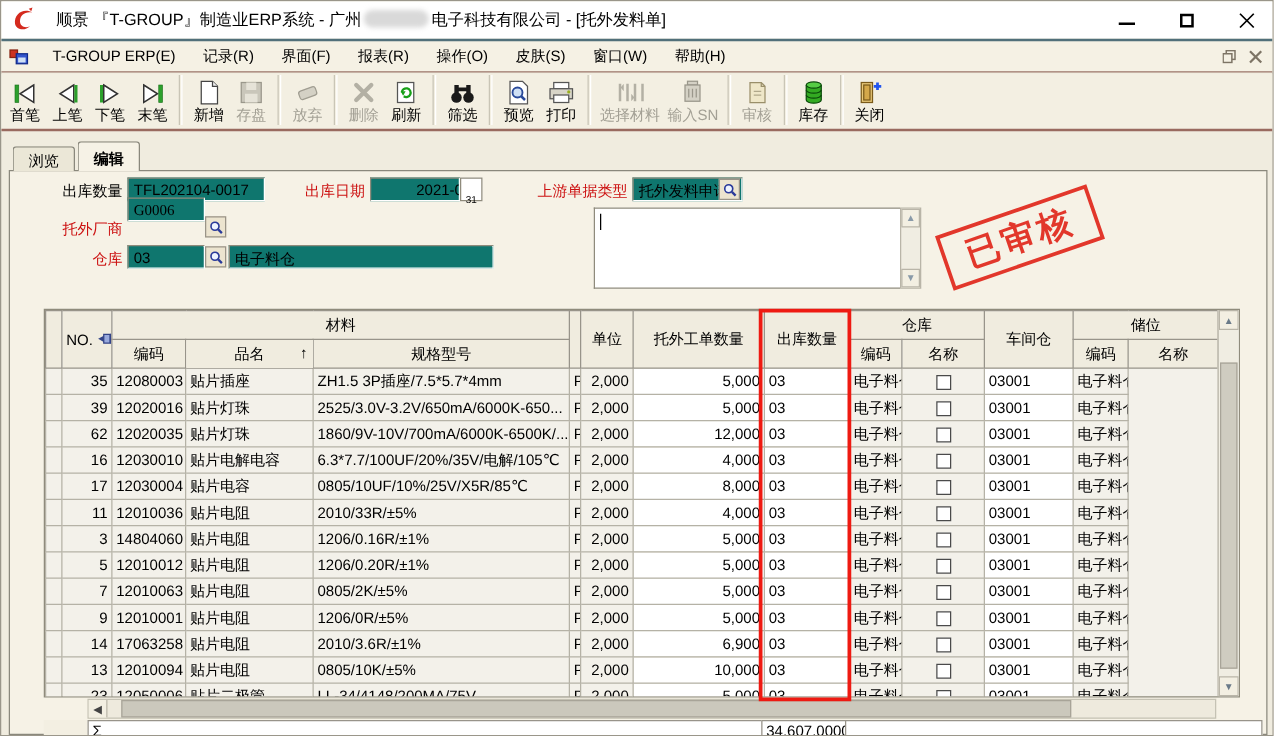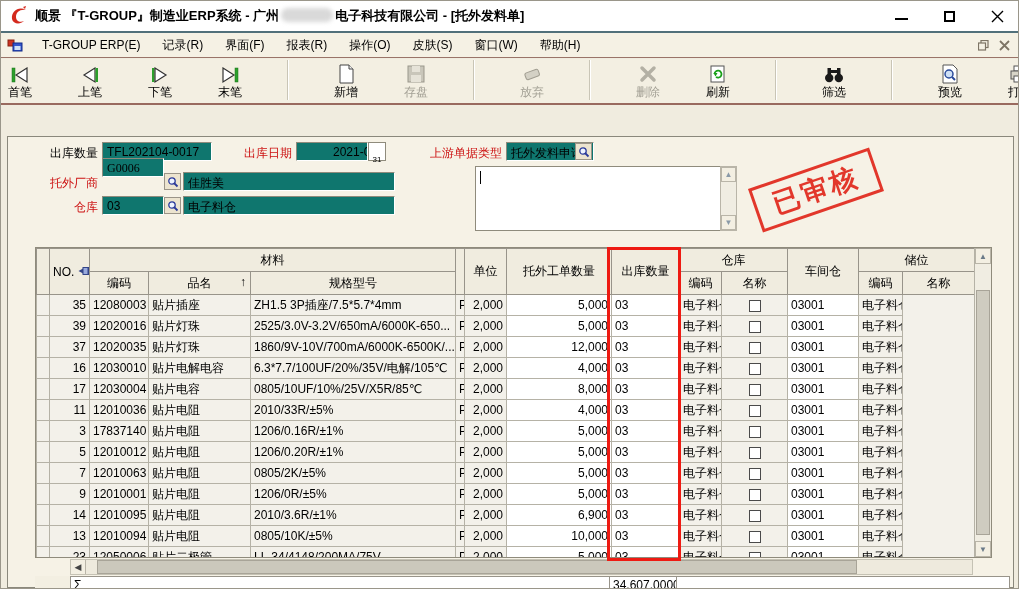--- a/index.html
+++ b/index.html
@@ -6,38 +6,38 @@
   html,body { width:1019px; height:589px; }
   .app {
     position:relative; width:1019px; height:589px; overflow:hidden;
     background:#f0ecdf; color:#000;
     font-family:"Liberation Sans","DejaVu Sans",sans-serif; font-size:12px;
     border:1px solid #9a968a;
   }
   
   .titlebar { position:absolute; left:0; top:0; width:100%; height:30px; background:#ffffff;
     display:flex; align-items:center; padding-left:8px; }
-  .titlebar .title { font-size:13px; font-weight:bold; margin-left:6px; white-space:nowrap; }
+  .titlebar .title { font-size:13px; font-weight:normal; margin-left:16px; white-space:nowrap; }
   .redacted { display:inline-block; width:52px; height:14px; background:#d9d9d9;
     border-radius:7px; filter:blur(2px); vertical-align:-2px; margin:0 2px; }
   .win-controls { position:absolute; right:14px; top:0; height:30px; display:flex; gap:34px; align-items:center; }
   .wbtn { width:14px; height:14px; display:flex; align-items:center; justify-content:center; }
   .wmin { width:13px; border-bottom:2px solid #000; height:8px; }
   .wmax { width:11px; height:11px; border:2px solid #000; }
   
   .menubar { position:absolute; left:0; top:30px; width:100%; height:27px; background:#f5f1e4;
     border-top:2px solid #51707a; border-bottom:1px solid #9a7468;
     display:flex; align-items:center; padding:0 6px; }
   .menu-icon { margin-right:8px; display:flex; }
   .menu-item { padding:2px 11px; white-space:nowrap; }
   .mdi-controls { position:absolute; right:8px; top:0; height:27px; display:flex; gap:10px; align-items:center; }
   .mdi-min { width:9px; border-bottom:2px solid #7d7465; height:6px; }
   
   .toolbar { position:absolute; left:0; top:58px; width:100%; height:46px; background:#f3efe2;
-    border-bottom:2px solid #996a5f; display:flex; align-items:flex-end; padding:2px 2px 3px 2px;gap:36px; }
+    border-bottom:2px solid #996a5f; display:flex; align-items:flex-end; padding:2px 2px 3px 2px; }
   .tbtn { display:flex; flex-direction:column; align-items:center; justify-content:flex-end;
     min-width:34px; height:41px; padding:0 3px; }
   .ticon { height:21px; display:flex; align-items:flex-end; }
   .tlabel { font-size:12px; white-space:nowrap; line-height:16px; }
   .tbtn.disabled .tlabel { color:#a3a095; }
   .tsep { width:3px; height:40px; border-left:1px solid #c9c5b6; border-right:1px solid #ffffff; margin:0 4px; }
   
   .tabstrip { position:absolute; left:9px; top:112px; height:24px; display:flex; z-index:3; }
   .tab { padding:3px 12px 0 12px; background:#ebe7d7; border:1px solid #8a887c; border-bottom:none;
     border-radius:3px 3px 0 0; margin-right:2px; height:20px; margin-top:4px; }
@@ -335,20 +335,24 @@
           <svg width="22" height="20">
             <rect x="4" y="2" width="9" height="16" fill="#e8c878" stroke="#7a5a1a"></rect>
             <rect x="6" y="4" width="5" height="12" fill="#d4a84a" stroke="#7a5a1a"></rect>
             <path d="M14,5 h6 M17,2 v6" stroke="#2255ee" stroke-width="2.2"></path>
           </svg>
         </span>
       <span class="tlabel">关闭</span>
     </div>
   </div>
 
+  <div class="tabstrip">
+    <div class="tab">浏览</div>
+    <div class="tab active">编辑</div>
+  </div>
 
   <div class="editpanel">
 
     <div class="fldlabel" style="left:8px;top:8px;width:82px;">出库数量</div>
     <div class="field" style="left:94px;top:5px;width:110px;"><span>TFL202104-0017</span></div>
     <div class="fldlabel req" style="left:210px;top:8px;width:74px;">出库日期</div>
     <div class="field" style="left:288px;top:5px;width:72px;padding-left:36px;"><span>2021-04-12</span></div>
     <span class="calbtn" style="left:360px;top:5px;gap:12px;">
         <span class="calband"></span>
         <span class="calnum">31</span>
@@ -363,21 +367,20 @@
       </span>
 
     <div class="fldlabel req" style="left:8px;top:38px;width:82px;">托外厂商</div>
     <div class="field" style="left:94px;top:21px;width:62px;font-family:Liberation Serif, serif;"><span>G0006</span></div>
     <span class="sqbtn" style="left:156px;top:36px;">
         <svg width="12" height="12">
           <circle cx="5" cy="5" r="3.2" fill="#eef4ff" stroke="#2a3a9a" stroke-width="1.3"></circle>
           <line x1="7.5" y1="7.5" x2="10.5" y2="10.5" stroke="#2a3a9a" stroke-width="1.8"></line>
         </svg>
       </span>
-    <div class="field" style="left:175px;top:35px;width:212px;"><span>佳胜美</span></div>
 
     <div class="fldlabel req" style="left:8px;top:62px;width:82px;">仓库</div>
     <div class="field" style="left:94px;top:59px;width:62px;"><span>03</span></div>
     <span class="sqbtn" style="left:156px;top:60px;">
         <svg width="12" height="12">
           <circle cx="5" cy="5" r="3.2" fill="#eef4ff" stroke="#2a3a9a" stroke-width="1.3"></circle>
           <line x1="7.5" y1="7.5" x2="10.5" y2="10.5" stroke="#2a3a9a" stroke-width="1.8"></line>
         </svg>
       </span>
     <div class="field" style="left:175px;top:59px;width:212px;"><span>电子料仓</span></div>
@@ -464,21 +467,21 @@
                 <td class="c-order_qty">2,000</td>
                 <td class="c-out_qty">5,000</td>
                 <td class="c-wh_code">03</td>
                 <td class="c-wh_name">电子料仓</td>
                 <td class="c-workshop"><span class="cb"></span></td>
                 <td class="c-loc_code">03001</td>
                 <td class="c-loc_name">电子料仓一储</td>
               </tr>
               <tr>
                 <td class="c-ind"></td>
-                <td class="c-no">37</td>
+                <td class="c-no">62</td>
                 <td class="c-code">12020035</td>
                 <td class="c-name">贴片灯珠</td>
                 <td class="c-spec">1860/9V-10V/700mA/6000K-6500K/...</td>
                 <td class="c-unit">PCS</td>
                 <td class="c-order_qty">2,000</td>
                 <td class="c-out_qty">12,000</td>
                 <td class="c-wh_code">03</td>
                 <td class="c-wh_name">电子料仓</td>
                 <td class="c-workshop"><span class="cb"></span></td>
                 <td class="c-loc_code">03001</td>
@@ -525,21 +528,21 @@
                 <td class="c-out_qty">4,000</td>
                 <td class="c-wh_code">03</td>
                 <td class="c-wh_name">电子料仓</td>
                 <td class="c-workshop"><span class="cb"></span></td>
                 <td class="c-loc_code">03001</td>
                 <td class="c-loc_name">电子料仓一储</td>
               </tr>
               <tr>
                 <td class="c-ind"></td>
                 <td class="c-no">3</td>
-                <td class="c-code">17837140</td>
+                <td class="c-code">14804060</td>
                 <td class="c-name">贴片电阻</td>
                 <td class="c-spec">1206/0.16R/±1%</td>
                 <td class="c-unit">PCS</td>
                 <td class="c-order_qty">2,000</td>
                 <td class="c-out_qty">5,000</td>
                 <td class="c-wh_code">03</td>
                 <td class="c-wh_name">电子料仓</td>
                 <td class="c-workshop"><span class="cb"></span></td>
                 <td class="c-loc_code">03001</td>
                 <td class="c-loc_name">电子料仓一储</td>
@@ -585,21 +588,21 @@
                 <td class="c-out_qty">5,000</td>
                 <td class="c-wh_code">03</td>
                 <td class="c-wh_name">电子料仓</td>
                 <td class="c-workshop"><span class="cb"></span></td>
                 <td class="c-loc_code">03001</td>
                 <td class="c-loc_name">电子料仓一储</td>
               </tr>
               <tr>
                 <td class="c-ind"></td>
                 <td class="c-no">14</td>
-                <td class="c-code">12010095</td>
+                <td class="c-code">17063258</td>
                 <td class="c-name">贴片电阻</td>
                 <td class="c-spec">2010/3.6R/±1%</td>
                 <td class="c-unit">PCS</td>
                 <td class="c-order_qty">2,000</td>
                 <td class="c-out_qty">6,900</td>
                 <td class="c-wh_code">03</td>
                 <td class="c-wh_name">电子料仓</td>
                 <td class="c-workshop"><span class="cb"></span></td>
                 <td class="c-loc_code">03001</td>
                 <td class="c-loc_name">电子料仓一储</td>

